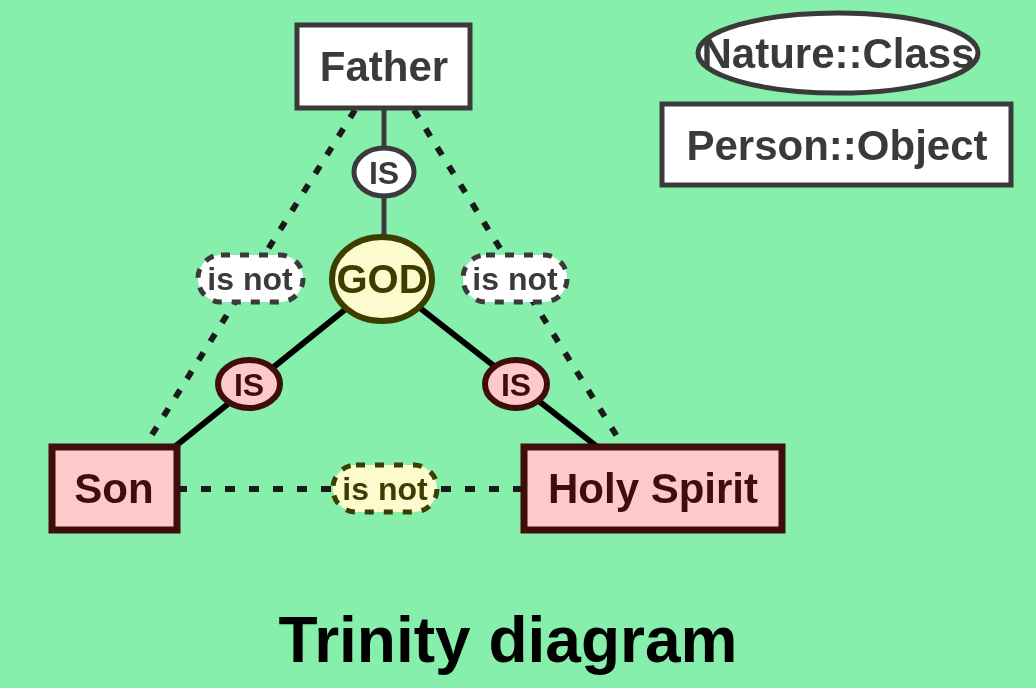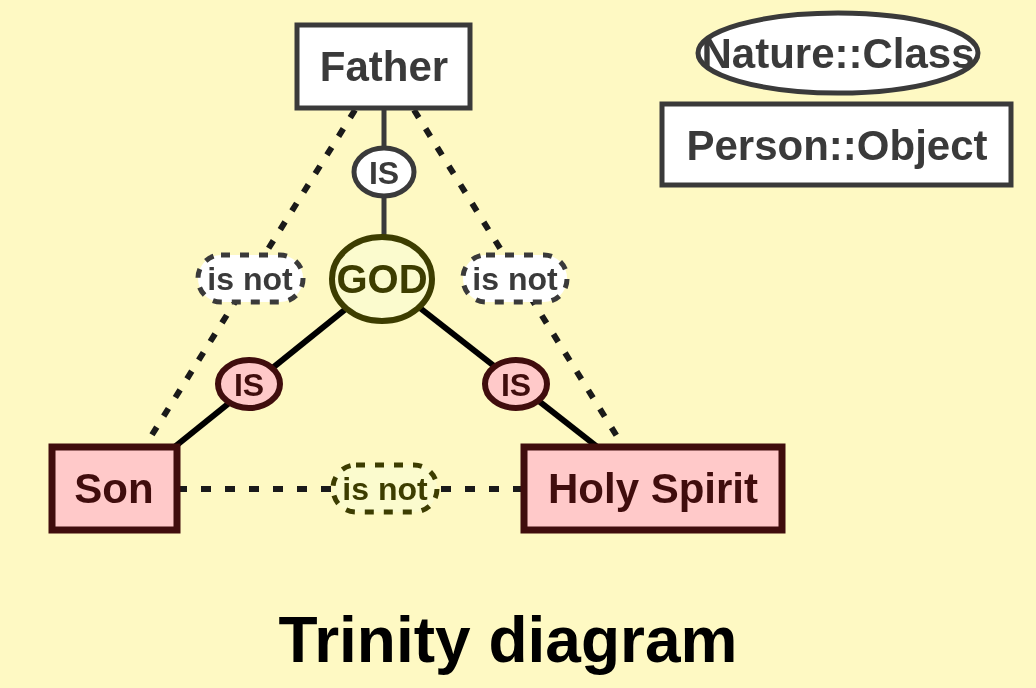--- a/index.html
+++ b/index.html
@@ -4,21 +4,21 @@
 <style>
   html, body {
     margin: 0;
     padding: 0;
     background: #ffffff;
   }
   .canvas {
     position: relative;
     width: 1036px;
     height: 688px;
-    background: #fef9c3;
+    background: #86efac;
     overflow: hidden;
     font-family: "Liberation Sans", sans-serif;
   }
   svg text {
     font-family: "Liberation Sans", sans-serif;
     font-weight: bold;
     text-anchor: middle;
   }
   .node-label      { font-size: 42px; }
   .god-label       { font-size: 40px; }

